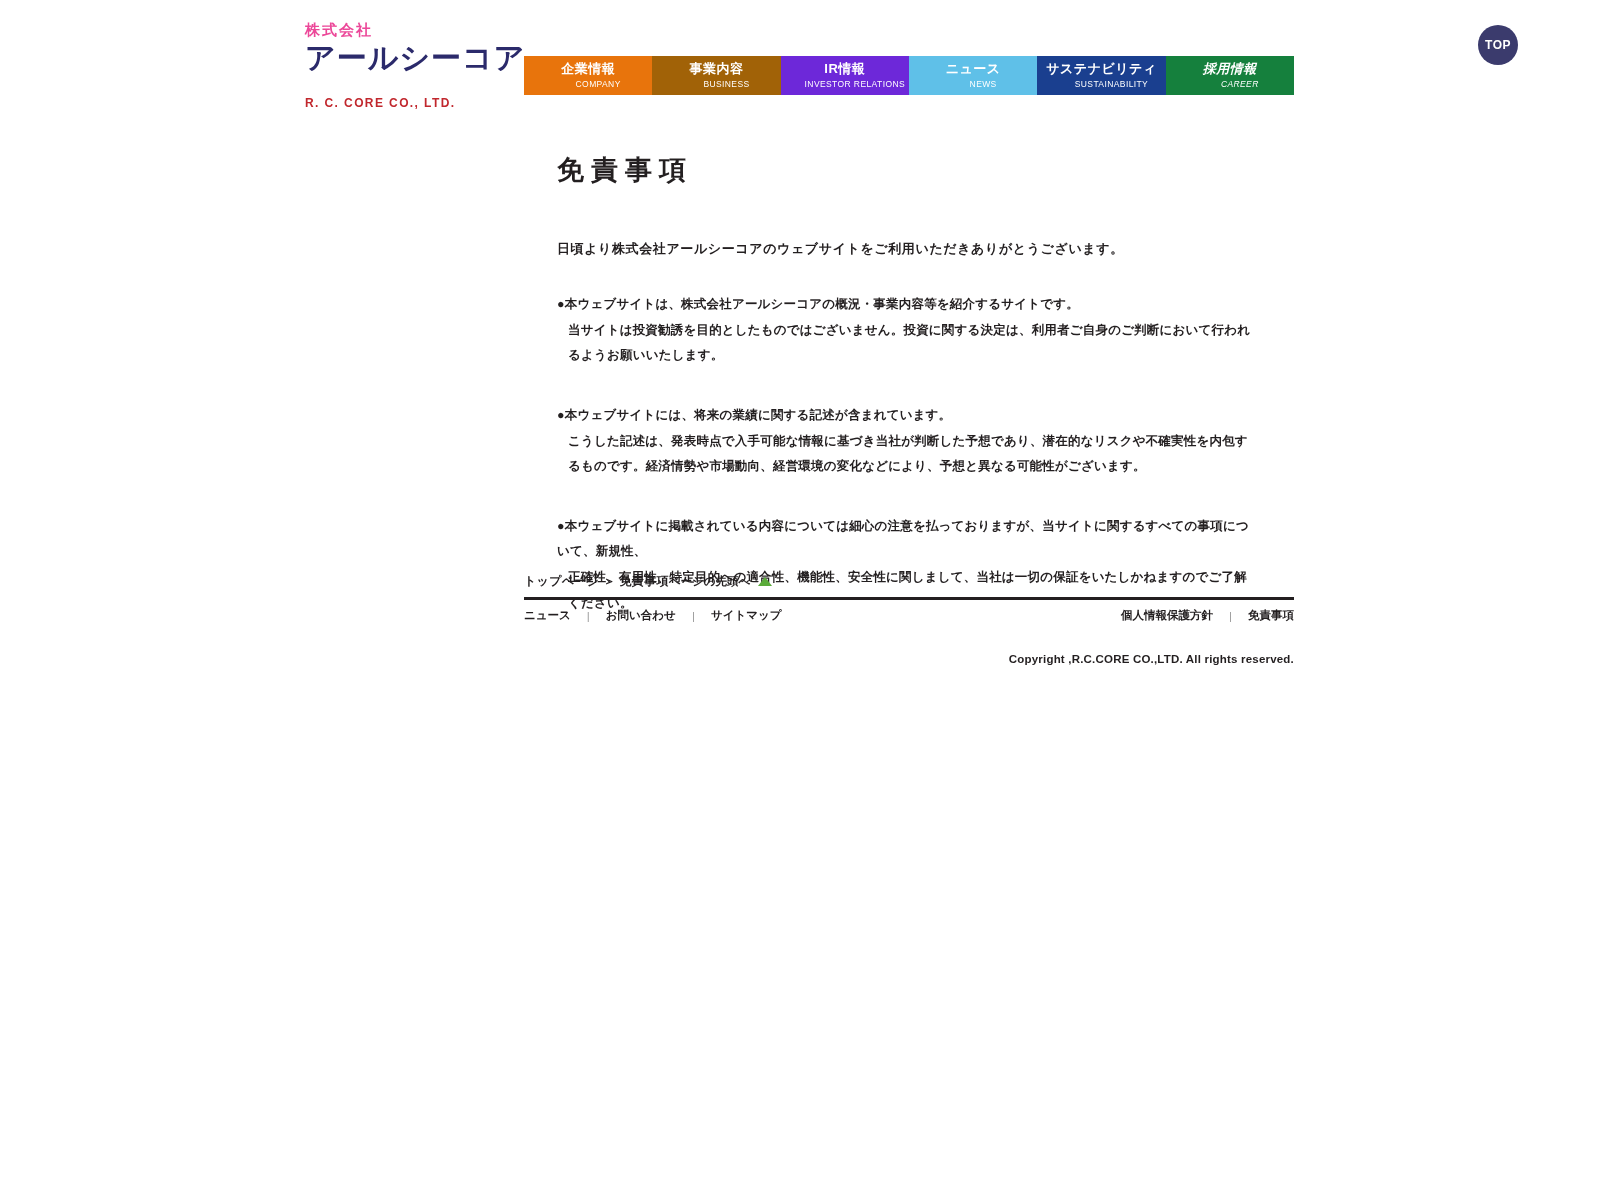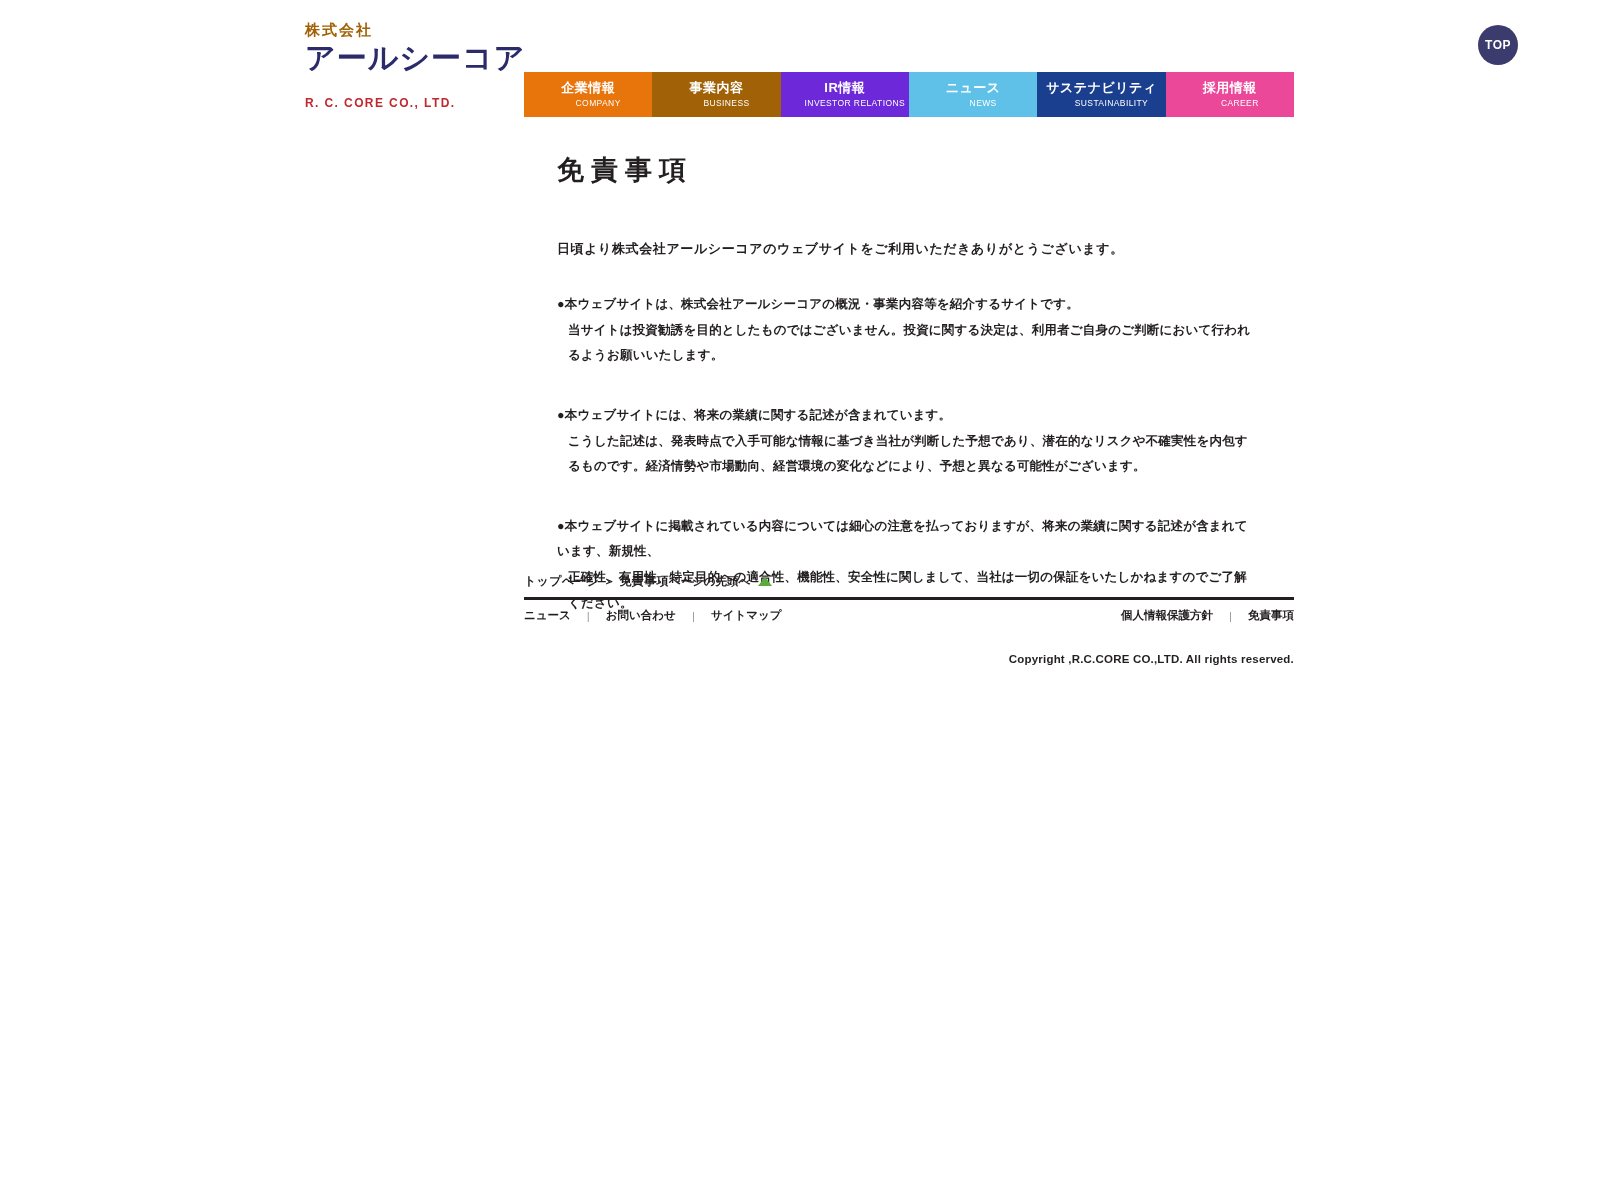--- a/index.html
+++ b/index.html
@@ -24,21 +24,21 @@
     left: 305px;
     top: 22px;
     width: 180px;
     text-align: left;
     user-select: none;
   }
   .logo-kabushiki {
     font-size: 15px;
     font-weight: bold;
     letter-spacing: 2px;
-    color: #a16207;
+    color: #ec4899;
     line-height: 1.1;
   }
   .logo-main {
     font-size: 30px;
     font-weight: bold;
     letter-spacing: 1px;
     color: #2b2a6b;
     line-height: 1.15;
     margin-top: 2px;
     white-space: nowrap;
@@ -67,24 +67,24 @@
     display: flex;
     align-items: center;
     justify-content: center;
     cursor: pointer;
   }
 
   
   .gnav {
     position: absolute;
     left: 524px;
-    top: 72px;
-    display: flex;
-    width: 770px;
-    height: 45px;
+    top: 56px;
+    display: flex;
+    width: 770px;
+    height: 39px;
   }
   .gnav-item {
     flex: 1 1 0;
     display: flex;
     flex-direction: column;
     align-items: center;
     justify-content: center;
     color: #ffffff;
     cursor: pointer;
     line-height: 1.15;
@@ -243,21 +243,21 @@
       <span class="gnav-en">INVESTOR RELATIONS</span>
     </div>
     <div class="gnav-item" style="background:#5fc0e8;">
       <span class="gnav-ja">ニュース</span>
       <span class="gnav-en">NEWS</span>
     </div>
     <div class="gnav-item" style="background:#1a3f8f;">
       <span class="gnav-ja">サステナビリティ</span>
       <span class="gnav-en">SUSTAINABILITY</span>
     </div>
-    <div class="gnav-item" style="background:#ec4899;">
+    <div class="gnav-item" style="background:#15803d;font-style:italic;">
       <span class="gnav-ja">採用情報</span>
       <span class="gnav-en">CAREER</span>
     </div>
   </nav>
 
   <main class="content">
     <h1 class="page-title">免責事項</h1>
 
     <p class="lead">日頃より株式会社アールシーコアのウェブサイトをご利用いただきありがとうございます。</p>
 
@@ -265,21 +265,21 @@
       <span class="head">●本ウェブサイトは、株式会社アールシーコアの概況・事業内容等を紹介するサイトです。</span>
       <span class="hang">当サイトは投資勧誘を目的としたものではございません。投資に関する決定は、利用者ご自身のご判断において行われるようお願いいたします。</span>
     </div>
 
     <div class="para">
       <span class="head">●本ウェブサイトには、将来の業績に関する記述が含まれています。</span>
       <span class="hang">こうした記述は、発表時点で入手可能な情報に基づき当社が判断した予想であり、潜在的なリスクや不確実性を内包するものです。経済情勢や市場動向、経営環境の変化などにより、予想と異なる可能性がございます。</span>
     </div>
 
     <div class="para">
-      <span class="head">●本ウェブサイトに掲載されている内容については細心の注意を払っておりますが、将来の業績に関する記述が含まれています、新規性、</span>
+      <span class="head">●本ウェブサイトに掲載されている内容については細心の注意を払っておりますが、当サイトに関するすべての事項について、新規性、</span>
       <span class="hang">正確性、有用性、特定目的への適合性、機能性、安全性に関しまして、当社は一切の保証をいたしかねますのでご了解ください。</span>
     </div>
   </main>
 
   <div class="breadcrumb-row">
     <div class="breadcrumb">
       <span class="crumb-link">トップページ</span><span class="sep">＞</span><span>免責事項</span>
     </div>
     <div class="pagetop">
       <span>ページの先頭へ</span>

